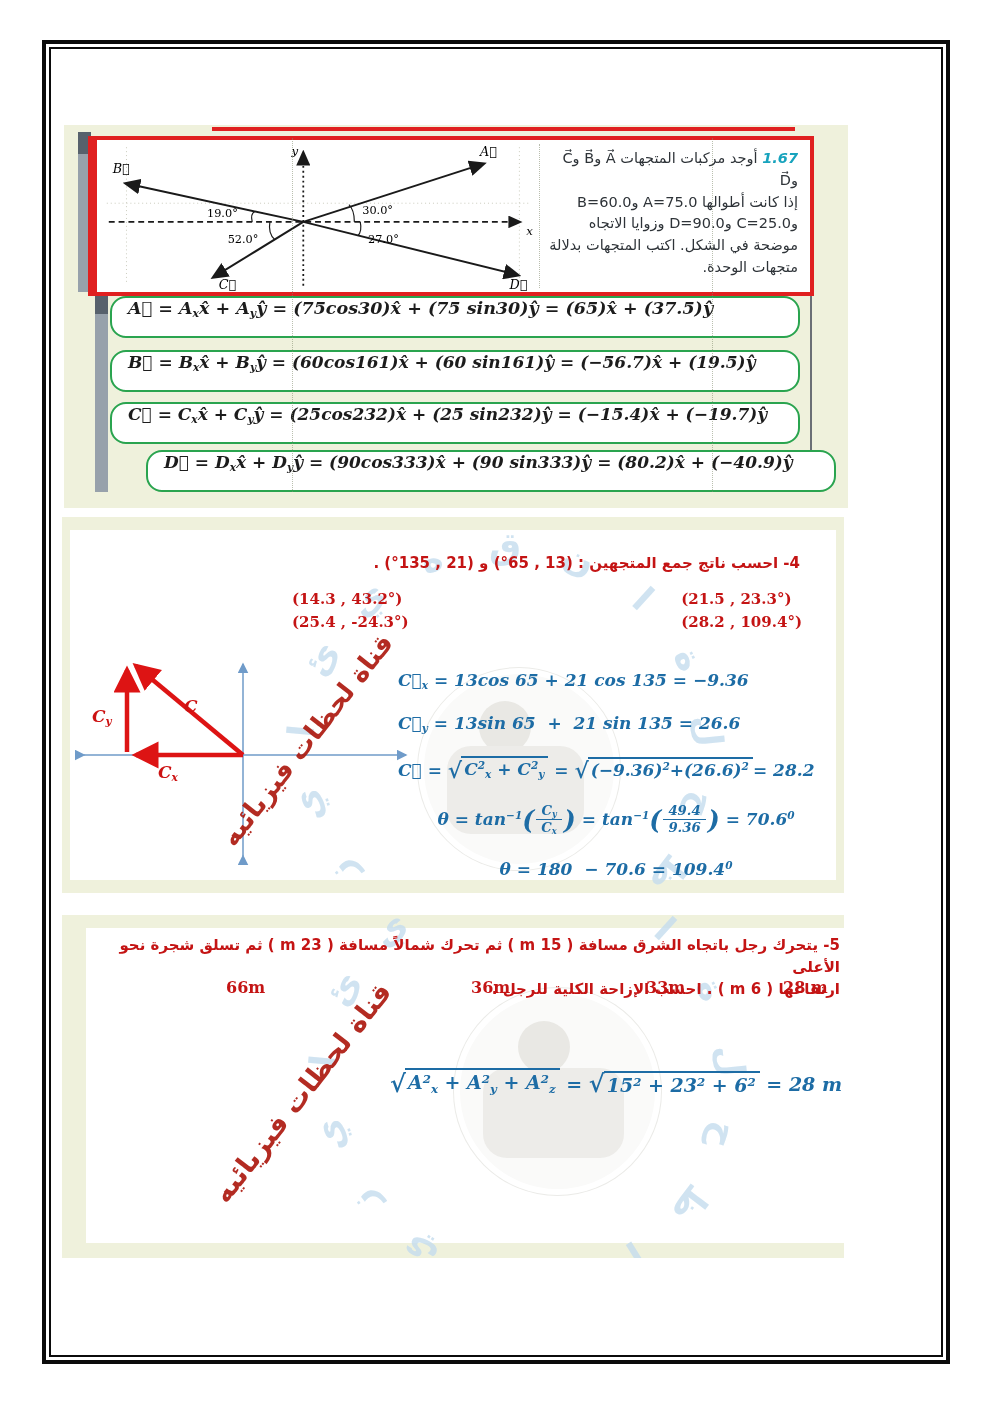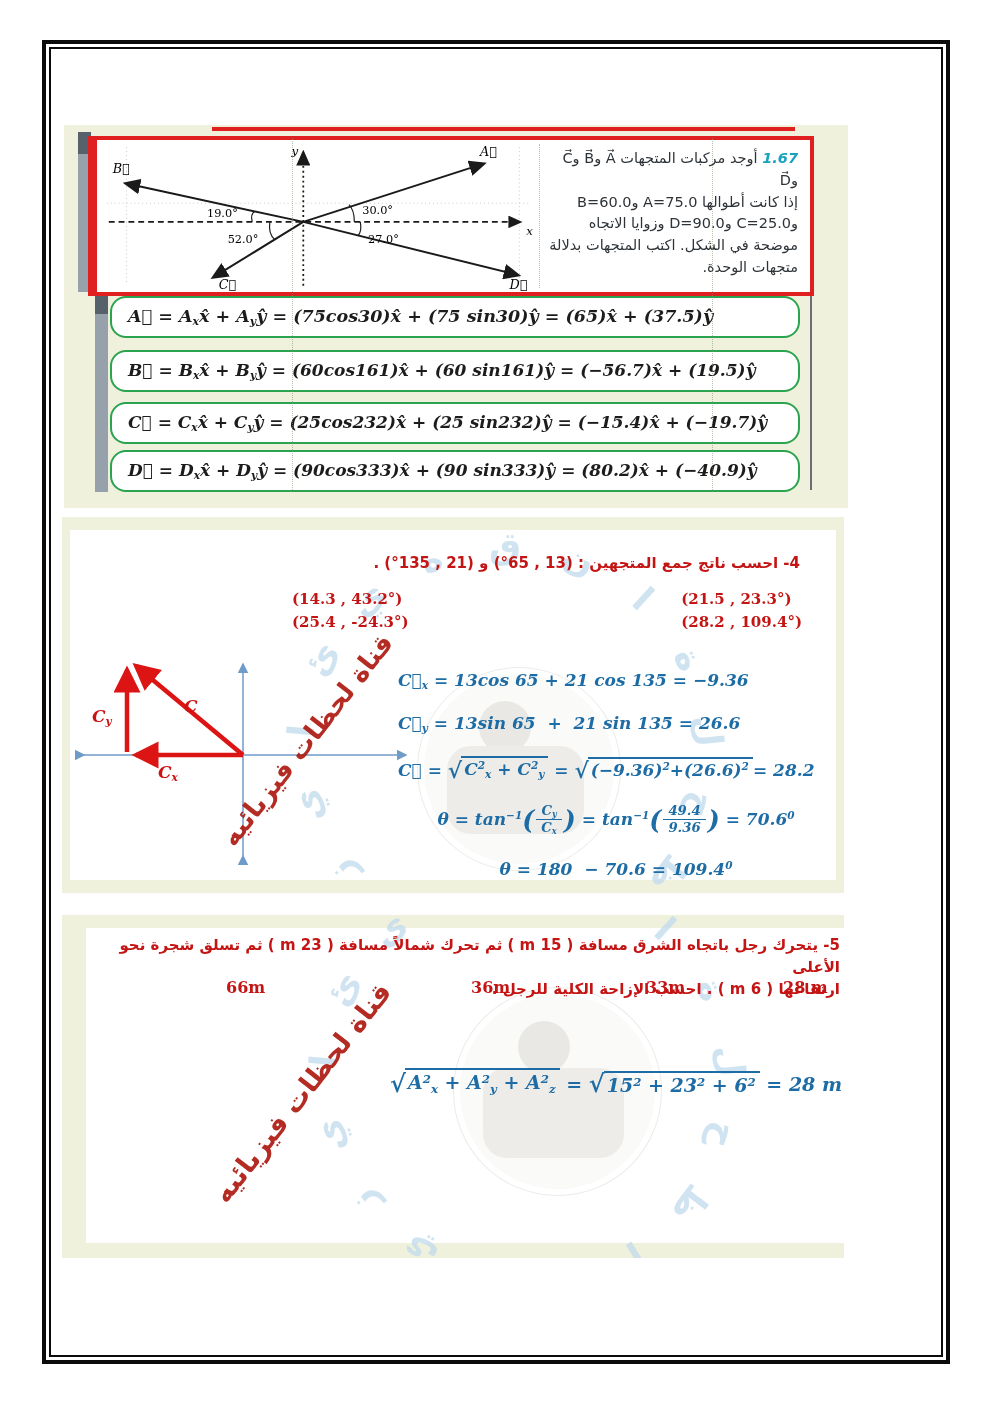--- a/index.html
+++ b/index.html
@@ -30,21 +30,21 @@
   .diagram-wrap{width:62%;height:100%;}
   .diagram-wrap svg{width:100%;height:100%;}
   .p167-divider{width:0;border-left:1px dotted #b9bdae;margin:4px 0;}
   .p167-text{flex:1;direction:rtl;text-align:right;padding:8px 12px 4px 6px;
              font-size:14.5px;line-height:1.5;color:#2e3338;}
   .p167-num{color:var(--clr-teal);font-weight:bold;font-style:italic;}
   .dotted-guide{position:absolute;top:138px;height:354px;width:0;border-left:1px dotted rgba(130,140,110,.55);pointer-events:none;z-index:5;}
 
   
   .eq-box{position:absolute;left:110px;width:690px;height:42px;background:#fff;
-          border:2px solid var(--clr-green);border-radius:16px;display:flex;align-items:center;
+          border:2px solid var(--clr-green);border-radius:16px;display:flex;align-items:flex-start;
           padding:0 16px;box-sizing:border-box;z-index:2;}
   .math{font-family:"DejaVu Serif",serif;font-weight:bold;font-style:italic;color:#1c1c1c;}
   .eq{white-space:pre;}
   .eq sub{font-size:0.62em;vertical-align:-0.3em;}
   .eq sup{font-size:0.62em;vertical-align:0.55em;}
   .rad{display:inline-flex;align-items:stretch;}
   .rad-sign{align-self:flex-end;font-size:1.28em;line-height:1;margin-right:-1px;transform:translateY(1px);}
   .rad-body{border-top:2px solid currentColor;padding:1px 4px 0 3px;white-space:pre;}
   .frac{display:inline-flex;flex-direction:column;text-align:center;vertical-align:middle;
         font-size:0.78em;line-height:1.25;margin:0 2px;}
@@ -157,21 +157,21 @@
 
   <div class="eq-box math" style="top:296px;">
     <span class="eq" style="font-size:17.5px;">A⃗ = A<sub>x</sub>x̂ + A<sub>y</sub>ŷ = (75cos30)x̂ + (75 sin30)ŷ = (65)x̂ + (37.5)ŷ</span>
   </div>
   <div class="eq-box math" style="top:350px;">
     <span class="eq" style="font-size:17px;">B⃗ = B<sub>x</sub>x̂ + B<sub>y</sub>ŷ = (60cos161)x̂ + (60 sin161)ŷ = (−56.7)x̂ + (19.5)ŷ</span>
   </div>
   <div class="eq-box math" style="top:402px;border-radius:16px;">
     <span class="eq" style="font-size:17px;">C⃗ = C<sub>x</sub>x̂ + C<sub>y</sub>ŷ = (25cos232)x̂ + (25 sin232)ŷ = (−15.4)x̂ + (−19.7)ŷ</span>
   </div>
-  <div class="eq-box math" style="top:450px;">
+  <div class="eq-box math" style="top:450px;margin-left:36px;">
     <span class="eq" style="font-size:17px;">D⃗ = D<sub>x</sub>x̂ + D<sub>y</sub>ŷ = (90cos333)x̂ + (90 sin333)ŷ = (80.2)x̂ + (−40.9)ŷ</span>
   </div>
   <div class="dotted-guide" style="left:292px;"></div>
   <div class="dotted-guide" style="left:712px;"></div>
 
   <div class="sec" id="sec2">
     <div class="white-panel" id="white2">
       <div class="photo" style="left:348px;top:138px;width:190px;height:190px;"></div>
       <div class="q-title" id="q4-title">4- احسب ناتج جمع المتجهين : (13 ,  65°) و (21 , 135°) .</div>
       <div class="ans" id="ans-right">

